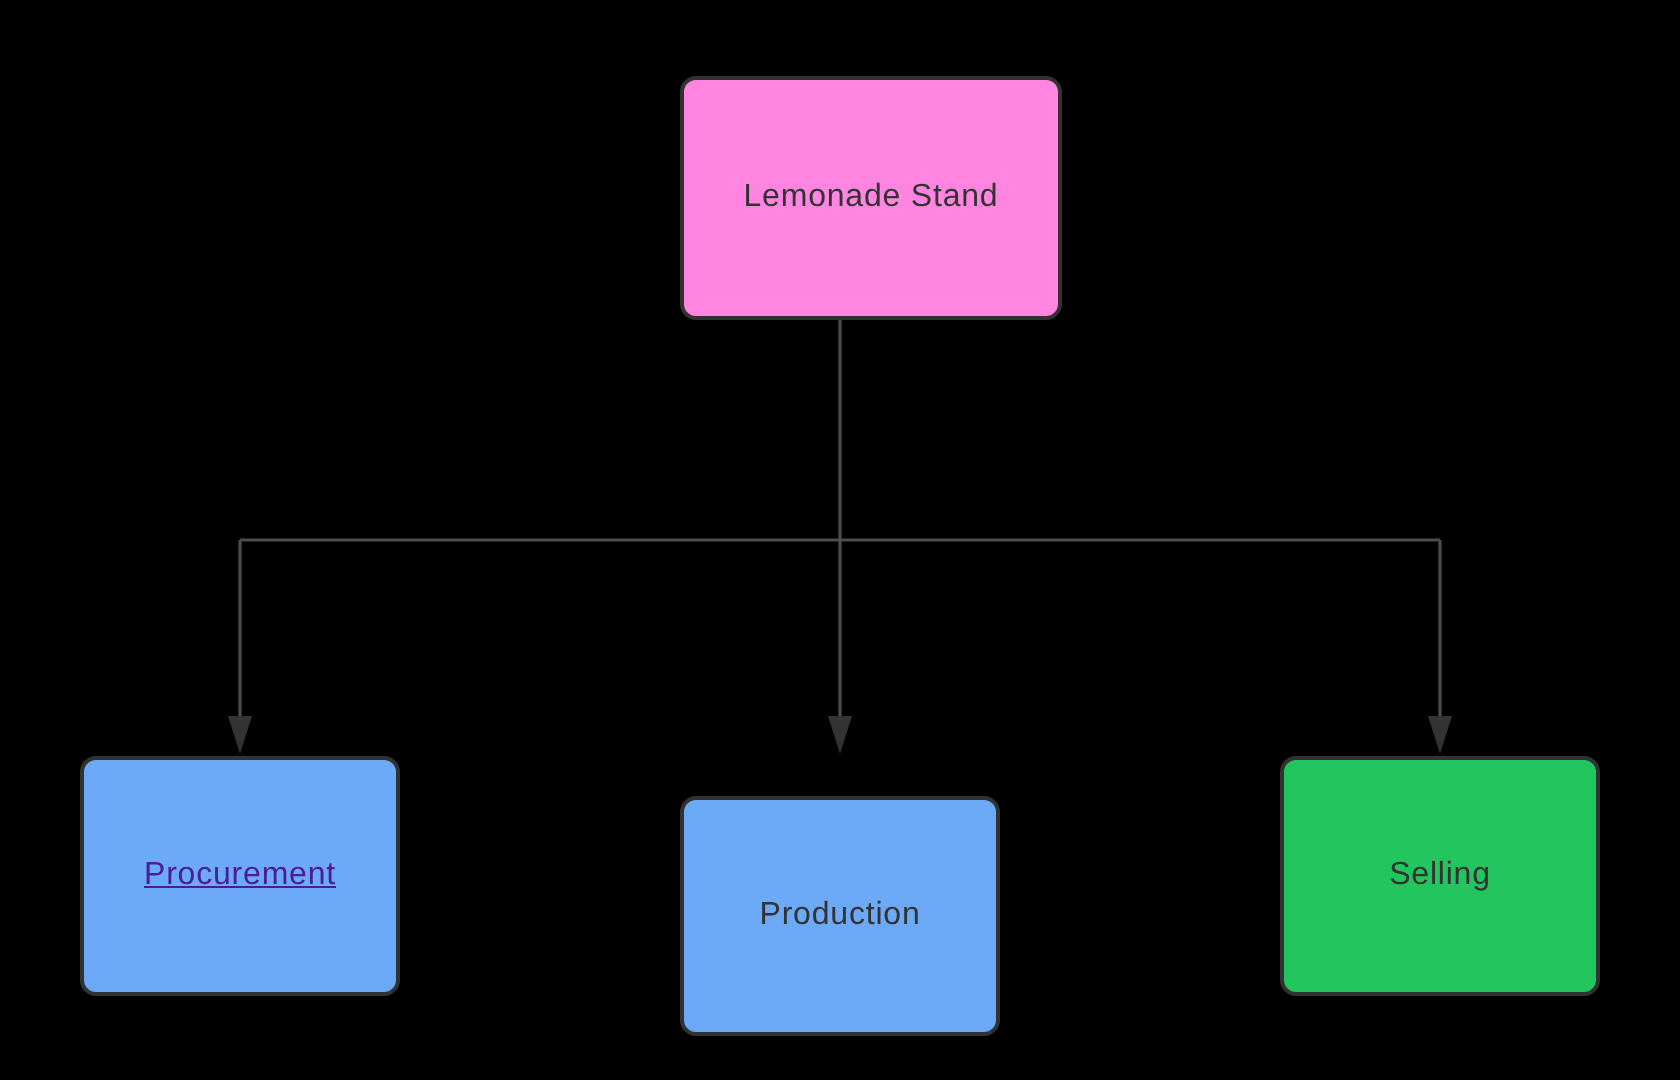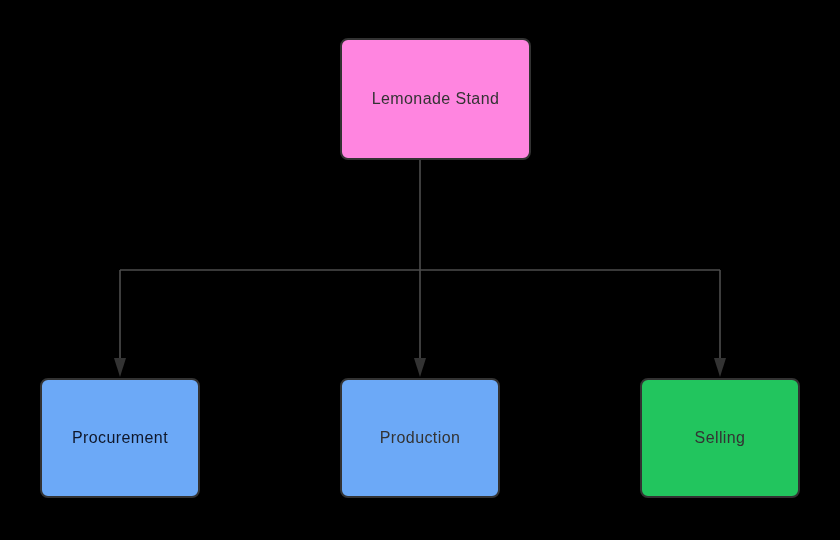--- a/index.html
+++ b/index.html
@@ -60,25 +60,25 @@
       <polygon points="114,358 126,358 120,377"></polygon>
       <polygon points="414,358 426,358 420,377"></polygon>
       <polygon points="714,358 726,358 720,377"></polygon>
     </g>
   </svg>
 
   <div class="node root-node" style="background-color: rgb(255, 133, 224); border-color: rgb(50, 50, 50); color: rgb(51, 51, 51);">
     <span class="node-label">Lemonade Stand</span>
   </div>
 
-  <div class="node child-node child-0" style="background-color: rgb(108, 169, 247); border-color: rgb(50, 50, 50); color: #0f172a;">
+  <div class="node child-node child-0" style="background-color: rgb(108, 169, 247); border-color: rgb(50, 50, 50); color: #4c1d95; text-decoration: underline;">
     <span class="node-label">Procurement</span>
   </div>
 
-  <div class="node child-node child-1" style="background-color: rgb(108, 169, 247); border-color: rgb(50, 50, 50); color: rgb(51, 51, 51);">
+  <div class="node child-node child-1" style="background-color: rgb(108, 169, 247); border-color: rgb(50, 50, 50); color: rgb(51, 51, 51); margin-top: 20px;">
     <span class="node-label">Production</span>
   </div>
 
   <div class="node child-node child-2" style="background-color: #22c55e; border-color: rgb(50, 50, 50); color: rgb(51, 51, 51);">
     <span class="node-label">Selling</span>
   </div>
 
 </div>
 
 </body></html>

